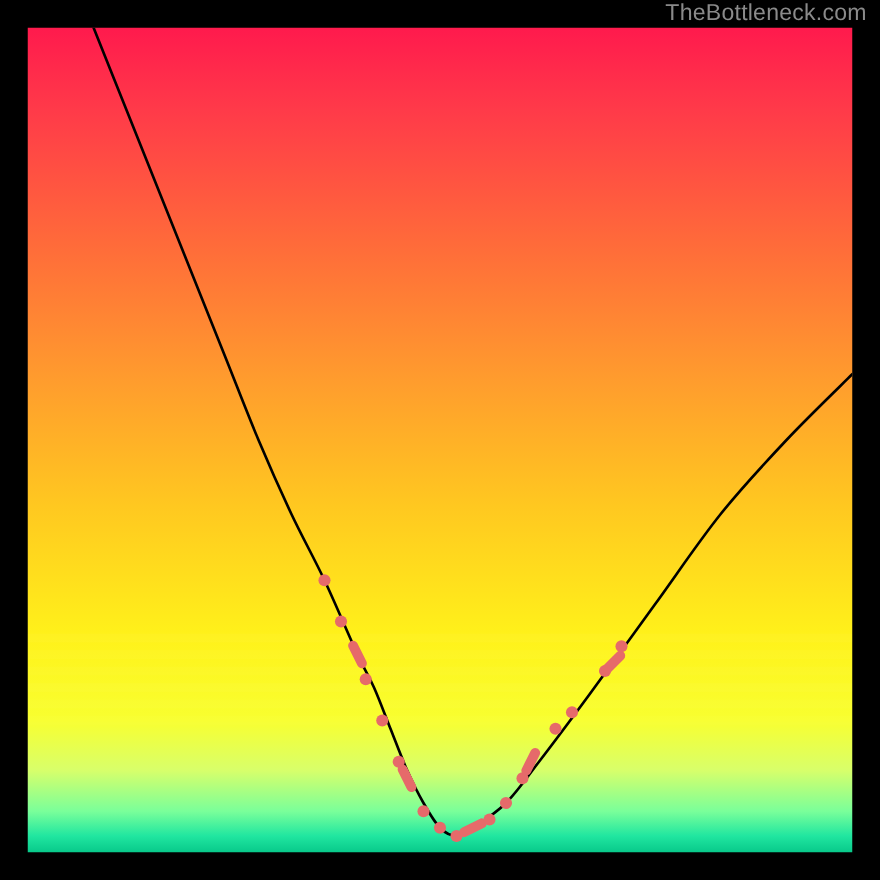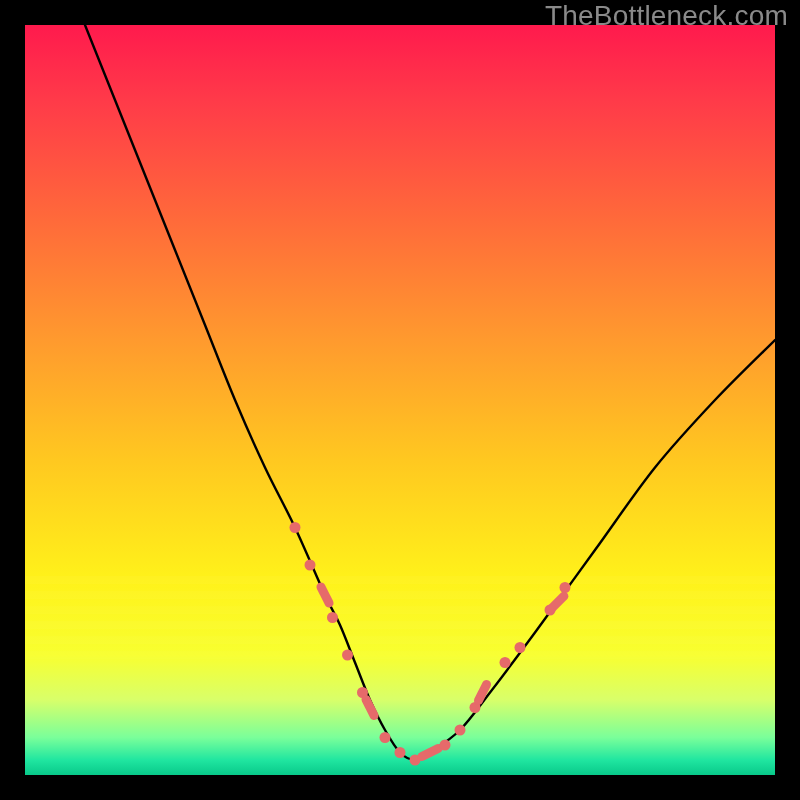--- a/index.html
+++ b/index.html
@@ -49,21 +49,21 @@
   }
   .curve-svg {
     position: absolute;
     inset: 0;
   }
   .watermark {
     position: absolute;
     top: 0;
     right: 12px;
     color: #8a8a8a;
-    font-size: 28px;
+    font-size: 21px;
     letter-spacing: 0.2px;
     user-select: none;
   }
 </style>
 </head>
 <body>
 
 <div class="stage">
 
   <div class="watermark">TheBottleneck.com</div>

